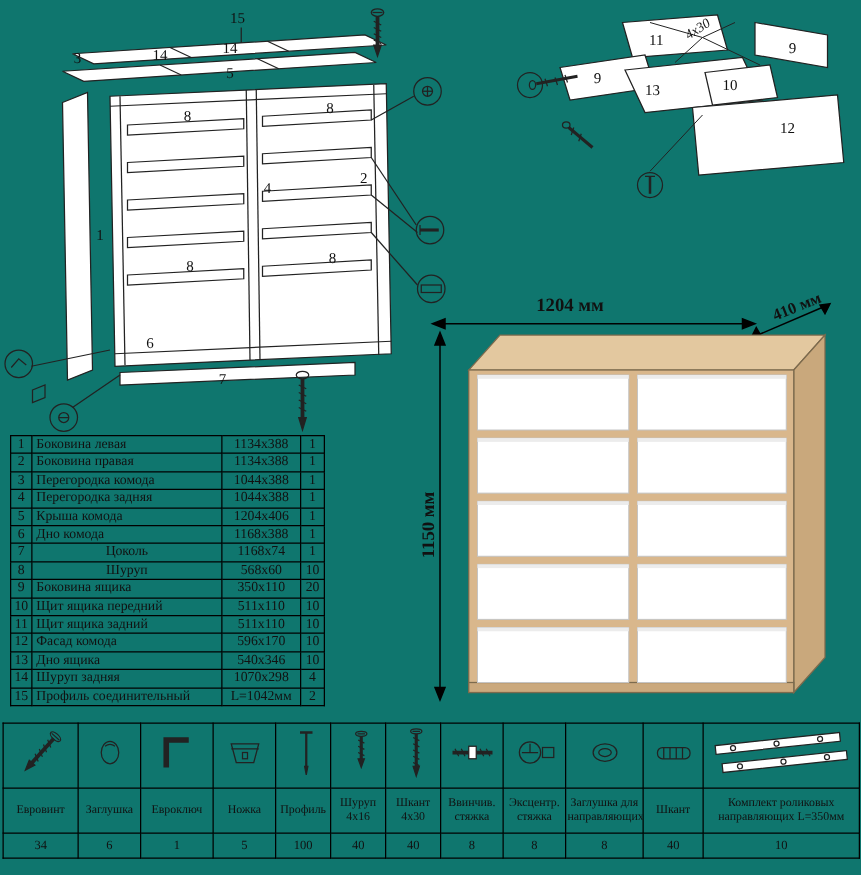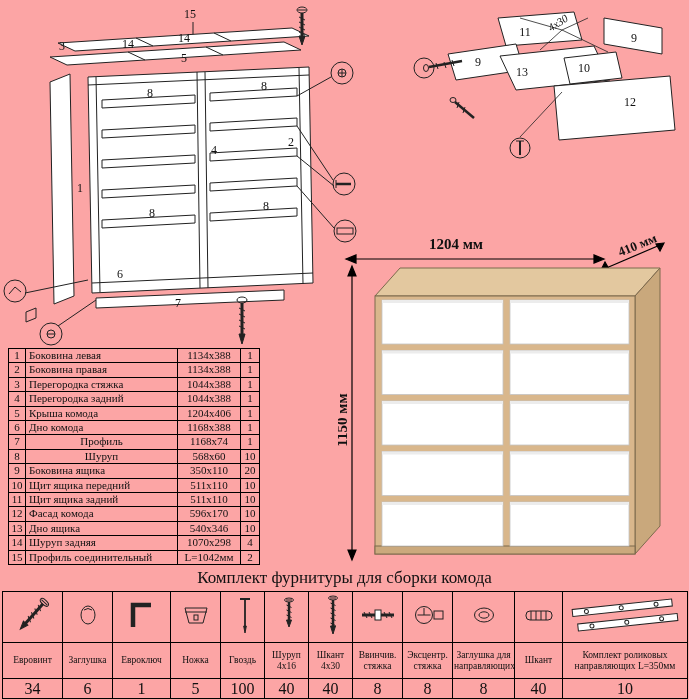--- a/index.html
+++ b/index.html
@@ -1,33 +1,33 @@
 <!DOCTYPE html>
 <html><head>
 <meta charset="utf-8">
 <style>
   *{box-sizing:border-box;margin:0;padding:0}
   body{font-family:"Liberation Serif",serif;background:#fff;color:#111}
-  #canvas{position:relative;width:689px;height:700px;background:#fca5a5;overflow:hidden}
+  #canvas{position:relative;width:689px;height:700px;background:#0f766e;overflow:hidden}
   .abs{position:absolute}
   svg text{font-family:"Liberation Serif",serif;fill:#111}
   .dlabel{font-size:12px}
   
   #parts-table{border-collapse:collapse;position:absolute;left:8px;top:348px}
   #parts-table td{border:1px solid #000;font-size:11px;line-height:1.22;padding:0 3px;height:14px;white-space:nowrap}
   #parts-table td.c{text-align:center;padding:0 1px}
   #parts-table tr:nth-child(7) td:nth-child(2),
   #parts-table tr:nth-child(8) td:nth-child(2){text-align:center}
   
   #hw-title{position:absolute;top:568px;left:0;width:689px;text-align:center;font-size:17px}
-  #hw-table{border-collapse:collapse;table-layout:fixed;position:absolute;left:2px;top:591px;width:685px}
+  #hw-table{border-collapse:collapse;table-layout:fixed;position:absolute;left:2px;top:578px;width:685px}
   #hw-table td{border:1px solid #000;text-align:center;vertical-align:middle;overflow:hidden}
   .hw-icon{height:47px}
   .hw-name{font-size:9.5px;line-height:1.12;height:36px;padding:1px;vertical-align:middle}
-  .hw-qty{font-size:16px;height:20px}
+  .hw-qty{font-size:10px;height:20px}
 </style>
 </head>
 <body>
 
 <div id="canvas">
 
   <svg class="abs" style="left:0;top:0" width="412" height="350" viewBox="0 0 412 350">
     <g stroke="#222" fill="none" stroke-width="1">
 
       <line x1="193" y1="22" x2="193" y2="35"></line>
@@ -235,45 +235,45 @@
           <td class="c">1</td>
         </tr>
       <tr>
           <td class="c">2</td>
           <td>Боковина правая</td>
           <td class="c">1134x388</td>
           <td class="c">1</td>
         </tr>
       <tr>
           <td class="c">3</td>
-          <td>Перегородка стяжка</td>
+          <td>Перегородка комода</td>
           <td class="c">1044x388</td>
           <td class="c">1</td>
         </tr>
       <tr>
           <td class="c">4</td>
-          <td>Перегородка задний</td>
+          <td>Перегородка задняя</td>
           <td class="c">1044x388</td>
           <td class="c">1</td>
         </tr>
       <tr>
           <td class="c">5</td>
           <td>Крыша комода</td>
           <td class="c">1204x406</td>
           <td class="c">1</td>
         </tr>
       <tr>
           <td class="c">6</td>
           <td>Дно комода</td>
           <td class="c">1168x388</td>
           <td class="c">1</td>
         </tr>
       <tr>
           <td class="c">7</td>
-          <td>Профиль</td>
+          <td>Цоколь</td>
           <td class="c">1168x74</td>
           <td class="c">1</td>
         </tr>
       <tr>
           <td class="c">8</td>
           <td>Шуруп</td>
           <td class="c">568x60</td>
           <td class="c">10</td>
         </tr>
       <tr>
@@ -314,21 +314,20 @@
         </tr>
       <tr>
           <td class="c">15</td>
           <td>Профиль соединительный</td>
           <td class="c">L=1042мм</td>
           <td class="c">2</td>
         </tr>
     </tbody>
   </table>
 
-  <div id="hw-title">Комплект фурнитуры для сборки комода</div>
 
   <table id="hw-table">
     <colgroup>
       <col style="width:60px">
         <col style="width:50px">
         <col style="width:58px">
         <col style="width:50px">
       <col style="width:44px">
         <col style="width:44px">
         <col style="width:44px">
@@ -428,21 +427,21 @@
                 <circle cx="61" cy="30.5" r="2"></circle>
                 <circle cx="96" cy="30.5" r="2"></circle>
               </g>
             </svg></td>
       </tr>
       <tr>
         <td class="hw-name">Евровинт</td>
         <td class="hw-name">Заглушка</td>
         <td class="hw-name">Евроключ</td>
         <td class="hw-name">Ножка</td>
-        <td class="hw-name">Гвоздь</td>
+        <td class="hw-name">Профиль</td>
         <td class="hw-name">Шуруп 4x16</td>
         <td class="hw-name">Шкант 4x30</td>
         <td class="hw-name">Ввинчив. стяжка</td>
         <td class="hw-name">Эксцентр. стяжка</td>
         <td class="hw-name">Заглушка для направляющих</td>
         <td class="hw-name">Шкант</td>
         <td class="hw-name">Комплект роликовых направляющих L=350мм</td>
       </tr>
       <tr>
         <td class="hw-qty">34</td>

